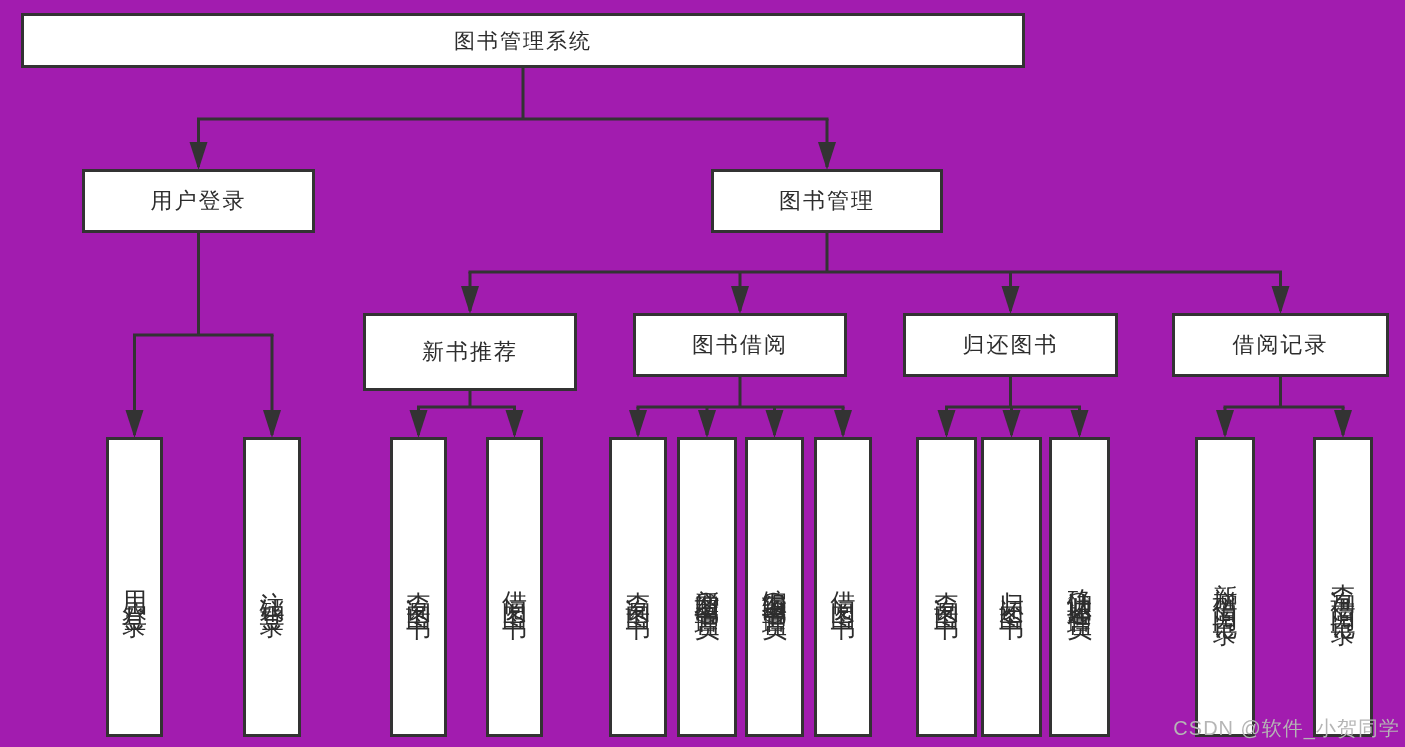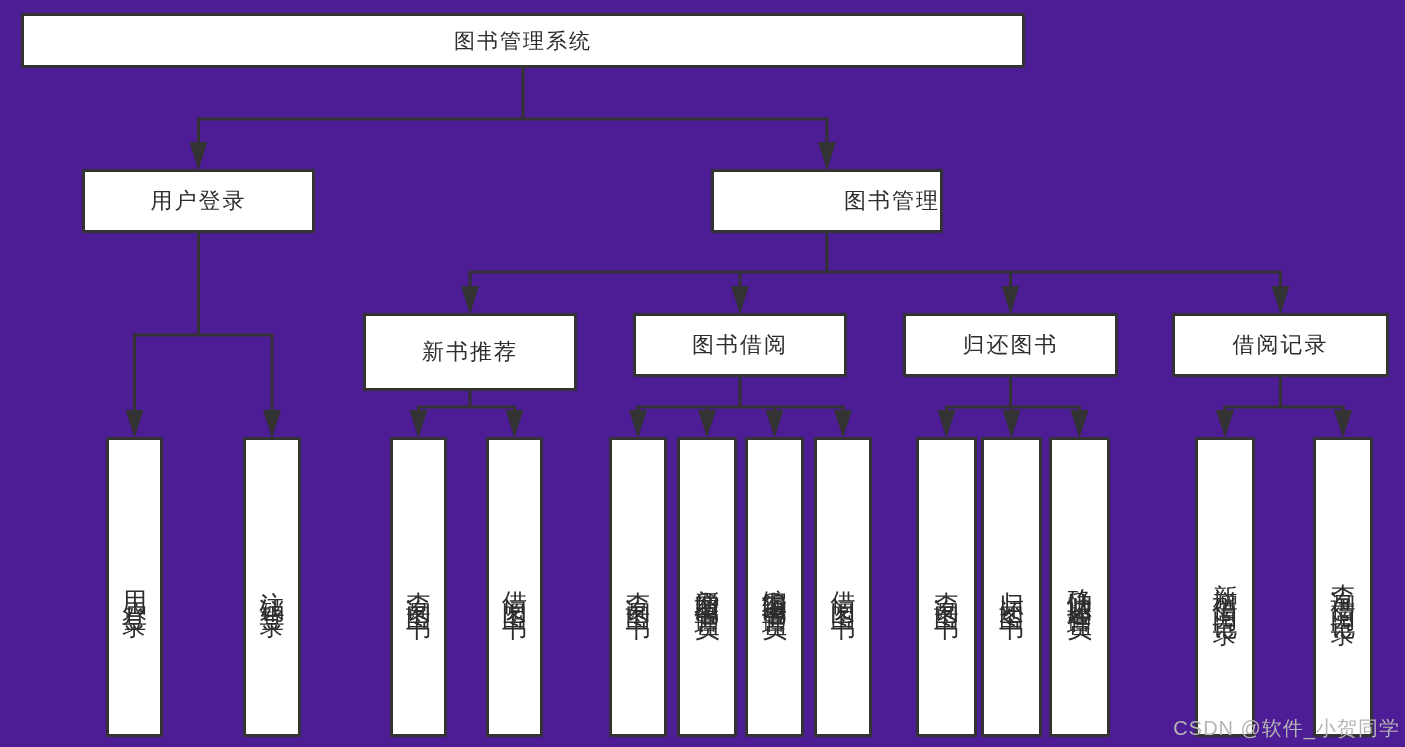--- a/index.html
+++ b/index.html
@@ -1,20 +1,20 @@
 <!DOCTYPE html>
 <html><head>
 <meta charset="utf-8">
 <style>
   html, body { margin: 0; padding: 0; background: #ffffff; }
   #canvas {
     position: relative;
     width: 1405px;
     height: 747px;
-    background: #4c1d95;
+    background: #a21caf;
     font-family: "Liberation Sans", sans-serif;
     overflow: hidden;
   }
   #connectors {
     position: absolute;
     left: 0; top: 0;
     width: 1405px; height: 747px;
   }
   .node {
     position: absolute;
@@ -105,21 +105,21 @@
       <line x1="1343" y1="407" x2="1343" y2="435" stroke="#333333" stroke-width="3"></line>
       <polygon points="1334,410 1352,410 1343,438" fill="#333333"></polygon>
     </svg>
   <div id="nodes">
       <div class="node root" style="left: 21px; top: 13px; width: 1004px; height: 55px;">
         <span>图书管理系统</span>
       </div>
       <div class="node h" style="left: 82px; top: 169px; width: 233px; height: 64px;">
         <span>用户登录</span>
       </div>
-      <div class="node h" style="left: 711px; top: 169px; width: 232px; height: 64px; justify-content: flex-end;">
+      <div class="node h" style="left: 711px; top: 169px; width: 232px; height: 64px;">
         <span>图书管理</span>
       </div>
       <div class="node h" style="left: 363px; top: 313px; width: 214px; height: 78px;">
         <span>新书推荐</span>
       </div>
       <div class="node h" style="left: 633px; top: 313px; width: 214px; height: 64px;">
         <span>图书借阅</span>
       </div>
       <div class="node h" style="left: 903px; top: 313px; width: 215px; height: 64px;">
         <span>归还图书</span>

